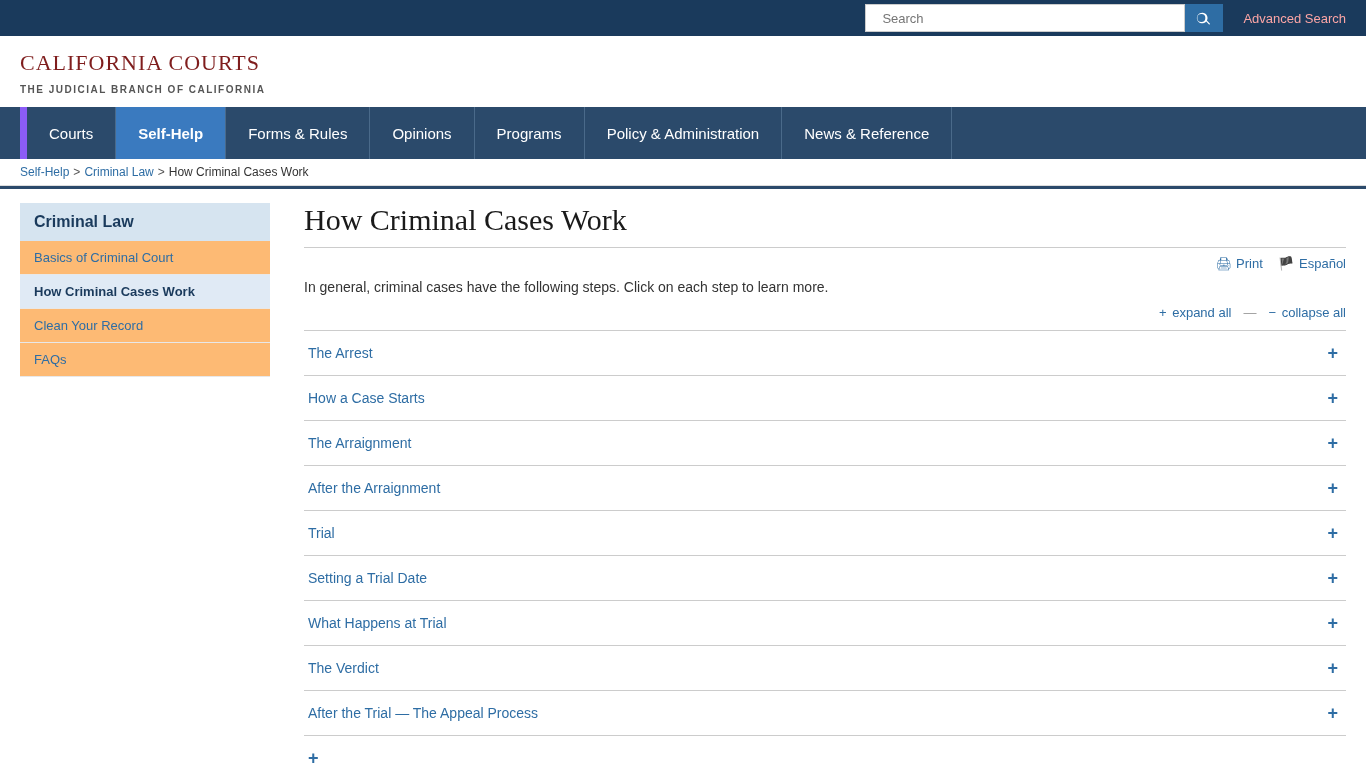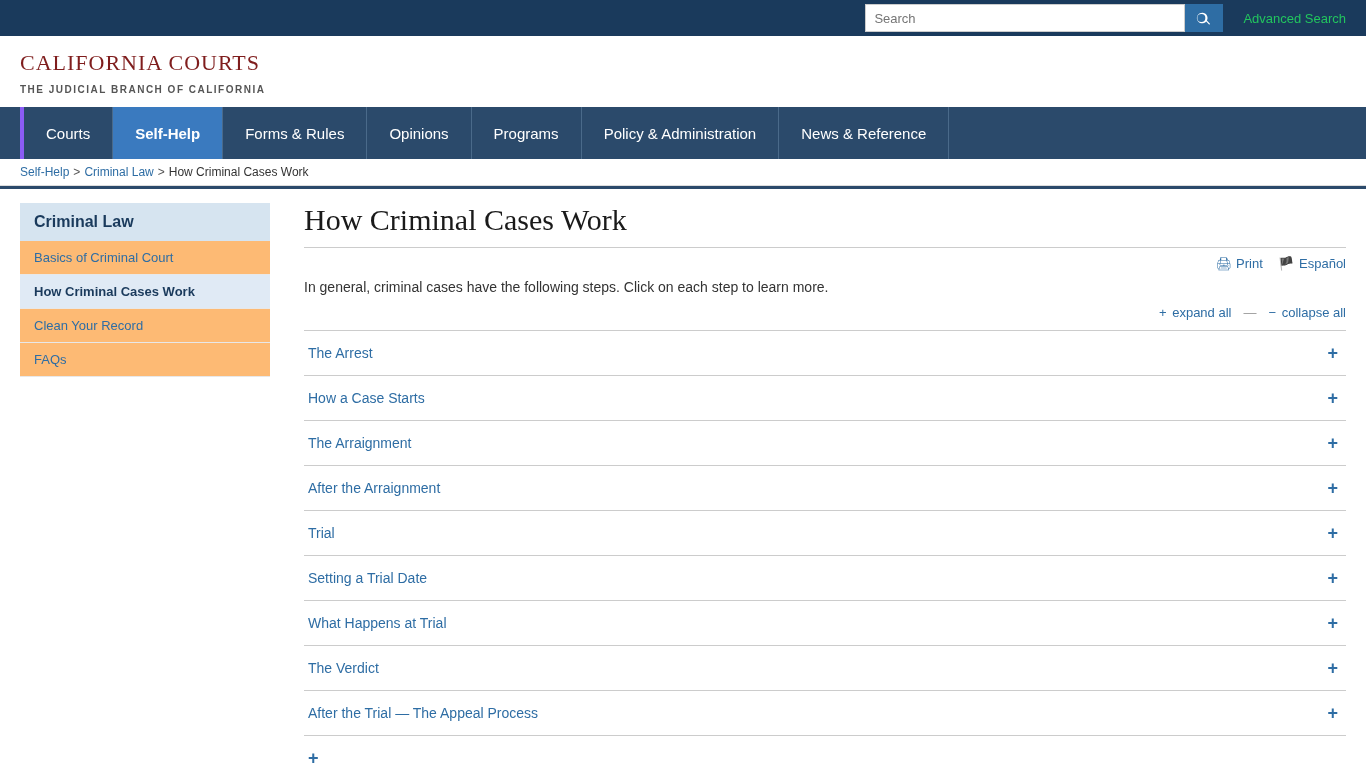--- a/index.html
+++ b/index.html
@@ -15,39 +15,39 @@
       padding: 0 0;
     }
     .search-form {
       display: flex;
       align-items: center;
       margin-right: 0;
     }
     .search-input {
       width: 320px;
       height: 28px;
-      padding: 0 8px;
+      padding: 0 16px;
       border: 1px solid #ccc;
       font-size: 13px;
       color: #c2410c;
       outline: none;
     }
     .search-btn {
       background: #2e6da4;
       border: none;
       width: 38px;
       height: 28px;
       cursor: pointer;
       display: flex;
       align-items: center;
       justify-content: center;
     }
     .search-btn svg { fill: white; }
     .advanced-search {
-      color: #22c55e;
+      color: #fca5a5;
       font-size: 13px;
       text-decoration: none;
       padding: 0 20px;
       height: 36px;
       display: flex;
       align-items: center;
       background: #1a3a5c;
     }
 
     
@@ -85,21 +85,21 @@
       font-size: 15px;
       font-weight: normal;
       padding: 0 22px;
       display: flex;
       align-items: center;
       cursor: pointer;
       text-decoration: none;
       border-right: 1px solid #4a6a8a;
       white-space: nowrap;
     }
-    .nav-item:first-child { border-left: 4px solid #8b5cf6; }
+    .nav-item:first-child { border-left: 7px solid #8b5cf6; }
     .nav-item.active { background: #3a7abf; font-weight: bold; }
 
     
     .breadcrumb-bar {
       padding: 6px 20px;
       font-size: 12px;
       color: #555;
       border-bottom: 1px solid #ddd;
     }
     .breadcrumb-bar a { color: #2e6da4; text-decoration: none; }

